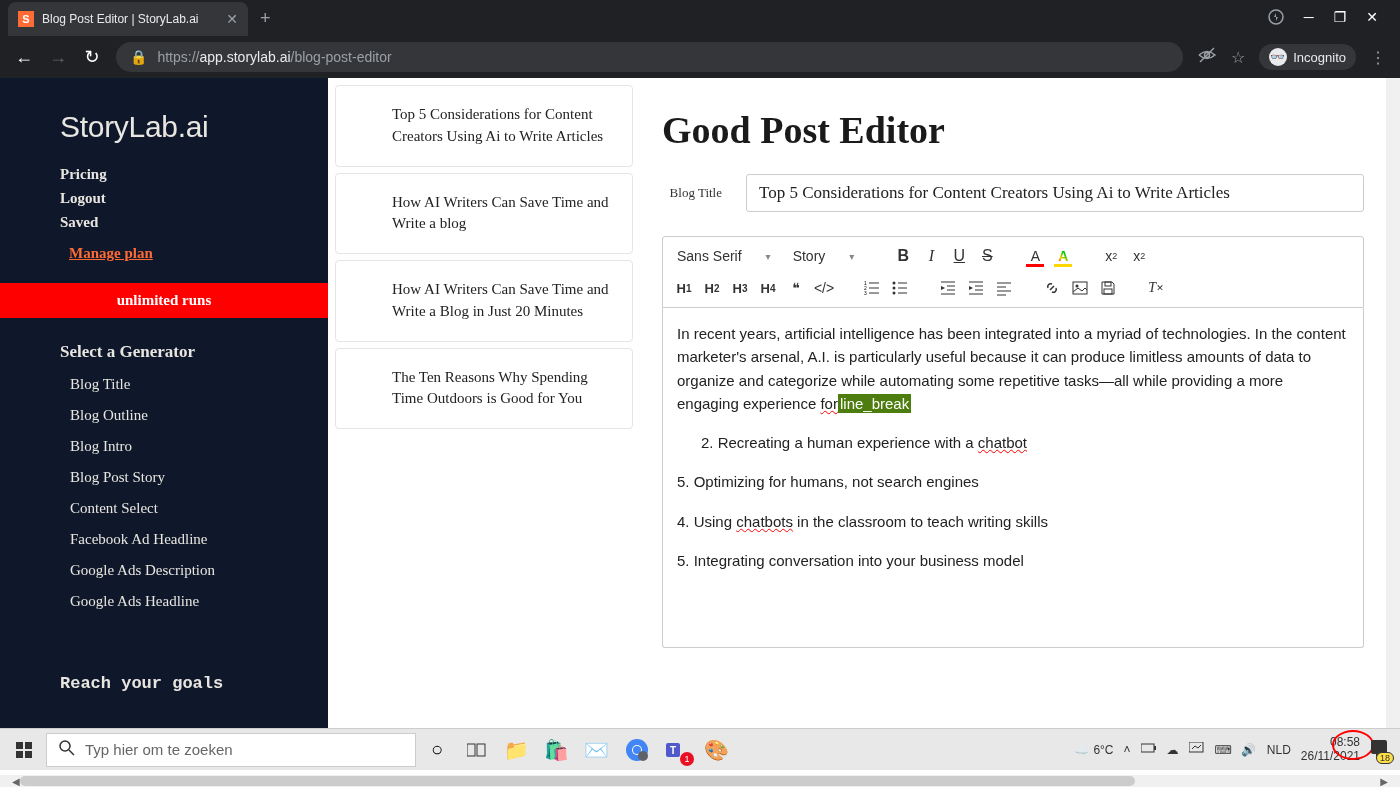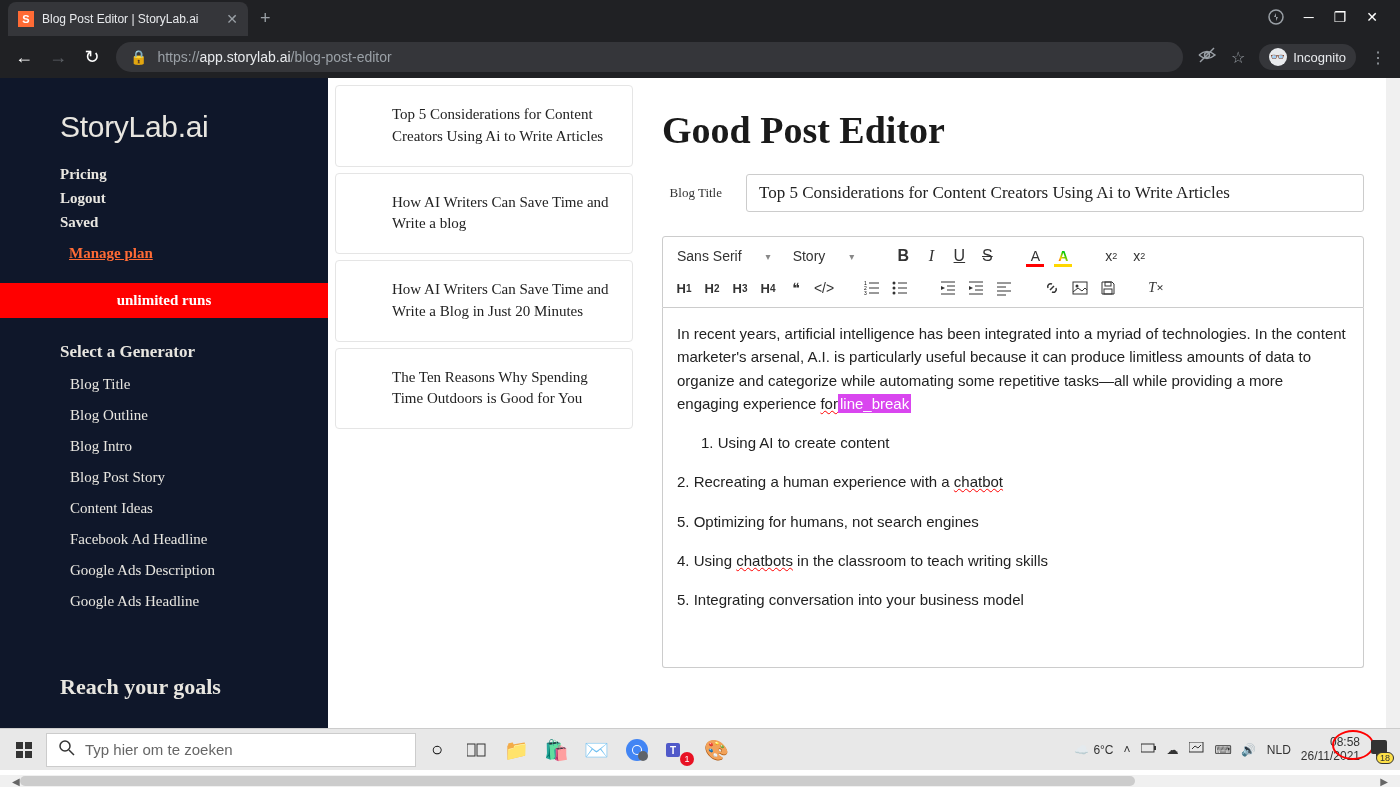--- a/index.html
+++ b/index.html
@@ -28,21 +28,21 @@
 .app { display: flex; height: 650px; }
 .sidebar { width: 328px; background: #0f172a; color: #e8e6e0; padding: 24px 0 0 0; display: flex; flex-direction: column; }
 .logo { font-size: 30px; font-weight: 300; padding: 8px 32px 22px 60px; letter-spacing: -0.3px; }
 .side-links { padding: 0 0 0 60px; }
 .side-links a { display: block; color: #e8e6e0; font-size: 15px; font-weight: 600; text-decoration: none; margin-bottom: 7px; font-family: Georgia, serif; }
 .manage-plan { color: #ff6b35 !important; text-decoration: underline !important; margin-top: 14px; font-family: Georgia, serif; margin-left: 9px; }
 .unlimited { background: #ff0000; color: #fff; text-align: center; padding: 9px 0; font-family: Georgia, serif; font-size: 15px; font-weight: 600; margin-top: 14px; }
 .gen-header { padding: 24px 0 14px 60px; font-size: 17px; font-family: Georgia, serif; font-weight: 600; }
 .gen-list { padding: 0 0 0 70px; }
 .gen-list a { display: block; color: #e8e6e0; font-size: 15px; text-decoration: none; margin-bottom: 14px; font-family: Georgia, serif; }
-.goals-header { padding: 50px 0 0 60px; font-size: 22px; font-family: Liberation Serif, serif; font-weight: 600; }
+.goals-header { padding: 50px 0 0 60px; font-size: 17px; font-family: Liberation Mono, monospace; font-weight: 600; }
 
 
 .posts-col { width: 312px; background: #fff; padding: 7px; overflow-y: auto; position: relative; }
 .posts-col::-webkit-scrollbar { width: 12px; }
 .posts-col::-webkit-scrollbar-track { background: #f0f0f0; }
 .posts-col::-webkit-scrollbar-thumb { background: #ccc; border-radius: 6px; }
 .post-item { border: 1px solid #e5e5e5; border-radius: 4px; padding: 18px 20px 18px 56px; margin-bottom: 6px; font-family: Georgia, serif; font-size: 15px; line-height: 1.45; color: #222; }
 
 
 .editor { flex: 1; padding: 30px 22px 0 22px; overflow-y: auto; position: relative; }
@@ -63,21 +63,21 @@
 .tb-btn.h { font-size: 13px; font-weight: 600; }
 .tb-btn.h sub { font-size: 10px; }
 .tb-spacer { width: 18px; }
 .tb-color { position: relative; }
 .tb-color::after { content:''; position:absolute; bottom:2px; left:4px; right:4px; height:3px; background:#ff0000; }
 .tb-highlight::after { background: #ffd700; }
 
 
 .content { border: 1px solid #ccc; border-top: none; border-radius: 0 0 3px 3px; padding: 14px 14px 40px 14px; font-size: 15px; line-height: 1.55; color: #222; min-height: 340px; }
 .content p { margin-bottom: 16px; }
-.content .sel { background: #d946ef; color: #fff; padding: 1px 2px; }
+.content .sel { background: #4d7c0f; color: #fff; padding: 1px 2px; }
 .content .wavy { text-decoration: underline wavy #ff0000; text-decoration-thickness: 1px; }
 .content .item { margin-bottom: 16px; }
 .content .item:first-of-type { margin-left: 24px; }
 
 
 .hscroll { position: absolute; bottom: 0; left: 0; right: 0; height: 12px; background: #f0f0f0; display: flex; align-items: center; padding: 0 12px; }
 .hscroll .arrow { font-size: 10px; color: #666; }
 .hscroll .track { flex: 1; height: 12px; position: relative; }
 .hscroll .thumb { position: absolute; left: 0; width: 82%; height: 10px; background: #ccc; border-radius: 5px; top: 1px; }
 .editor-vscroll { width: 14px; background: #f0f0f0; }
@@ -155,21 +155,21 @@
       <a href="#">Saved</a>
       <a href="#" class="manage-plan">Manage plan</a>
     </div>
     <div class="unlimited">unlimited runs</div>
     <div class="gen-header">Select a Generator</div>
     <div class="gen-list">
       <a href="#">Blog Title</a>
       <a href="#">Blog Outline</a>
       <a href="#">Blog Intro</a>
       <a href="#">Blog Post Story</a>
-      <a href="#">Content Ideas</a>
+      <a href="#">Content Select</a>
       <a href="#">Facebook Ad Headline</a>
       <a href="#">Google Ads Description</a>
       <a href="#">Google Ads Headline</a>
     </div>
     <div class="goals-header">Reach your goals</div>
   </div>
 
   <div class="posts-col">
     <div class="post-item">Top 5 Considerations for Content Creators Using Ai to Write Articles</div>
     <div class="post-item">How AI Writers Can Save Time and Write a blog</div>
@@ -279,21 +279,20 @@
           </svg>
       </div>
       <div class="tb-spacer"></div>
       <div class="tb-btn">
         <span style="font-style:italic;font-family:Georgia,serif">T</span>
           <sub style="font-size:9px">✕</sub>
       </div>
     </div>
     <div class="content">
       <p><span>In recent years, artificial intelligence has been integrated into a myriad of technologies. In the content marketer's arsenal, A.I. is particularly useful because it can produce limitless amounts of data to organize and categorize while automating some repetitive tasks—all while providing a more engaging experience </span><span class="wavy">for</span><span class="sel">line_break</span></p>
-      <div class="item">1. Using AI to create content</div>
       <div class="item"><span>2. Recreating a human experience with a </span><span class="wavy">chatbot</span></div>
       <div class="item">5. Optimizing for humans, not search engines</div>
       <div class="item"><span>4. Using </span><span class="wavy">chatbots</span><span> in the classroom to teach writing skills</span></div>
       <div class="item">5. Integrating conversation into your business model</div>
     </div>
   </div>
   <div class="editor-vscroll"></div>
 </div>
 
 <div class="hscroll">

